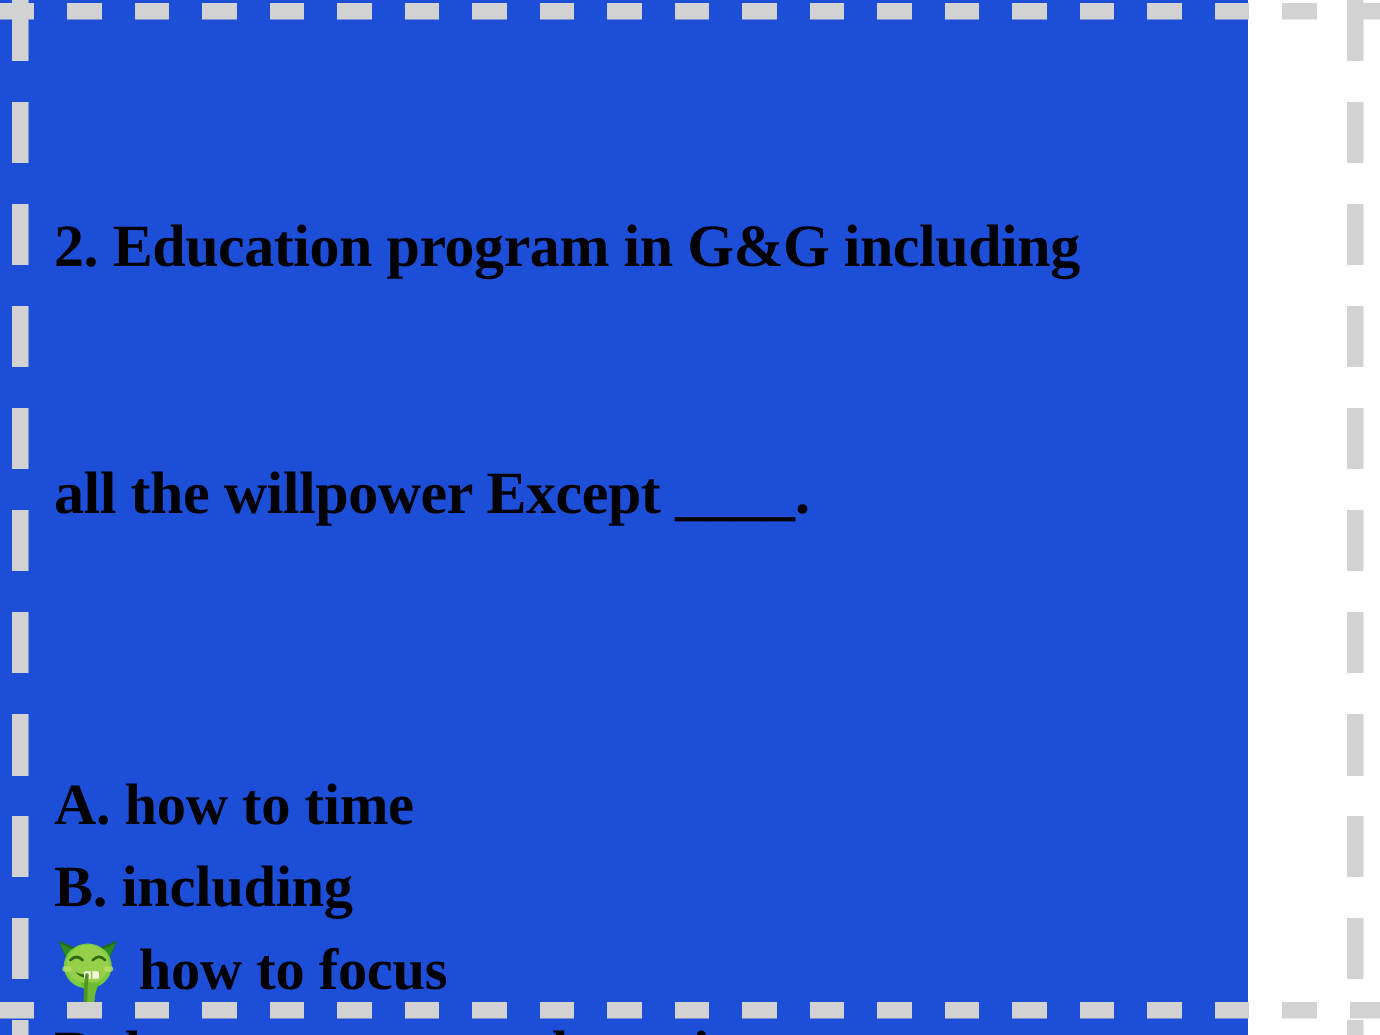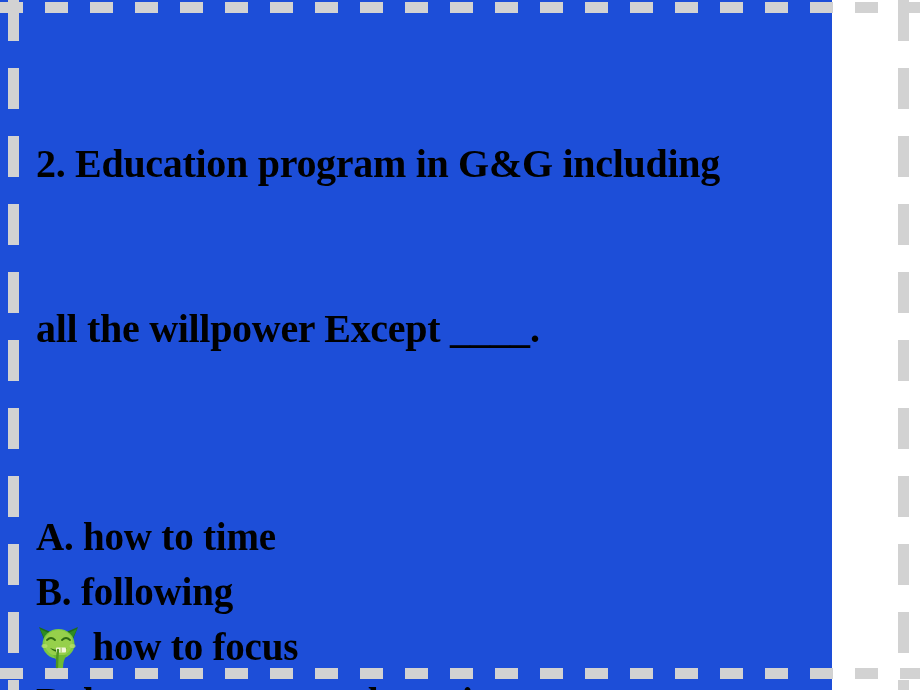--- a/index.html
+++ b/index.html
@@ -130,21 +130,21 @@
 
     <ul class="options">
 
       <li class="option">
         <span class="option-marker">A.</span>
           <span class="option-text"> how to time</span>
       </li>
 
       <li class="option">
         <span class="option-marker">B.</span>
-          <span class="option-text"> following</span>
+          <span class="option-text"> including</span>
       </li>
 
       <li class="option">
         <span class="emoticon">
           <svg viewBox="0 0 45 45" xmlns="http://www.w3.org/2000/svg">
 
             <path d="M3 3 L17 9 L10 20 Z" fill="#1f6b1a"></path>
             <path d="M42 3 L28 9 L35 20 Z" fill="#1f6b1a"></path>
             <path d="M4 5 L15 10 L10 18 Z" fill="#2e8b24"></path>
             <path d="M41 5 L30 10 L35 18 Z" fill="#2e8b24"></path>

